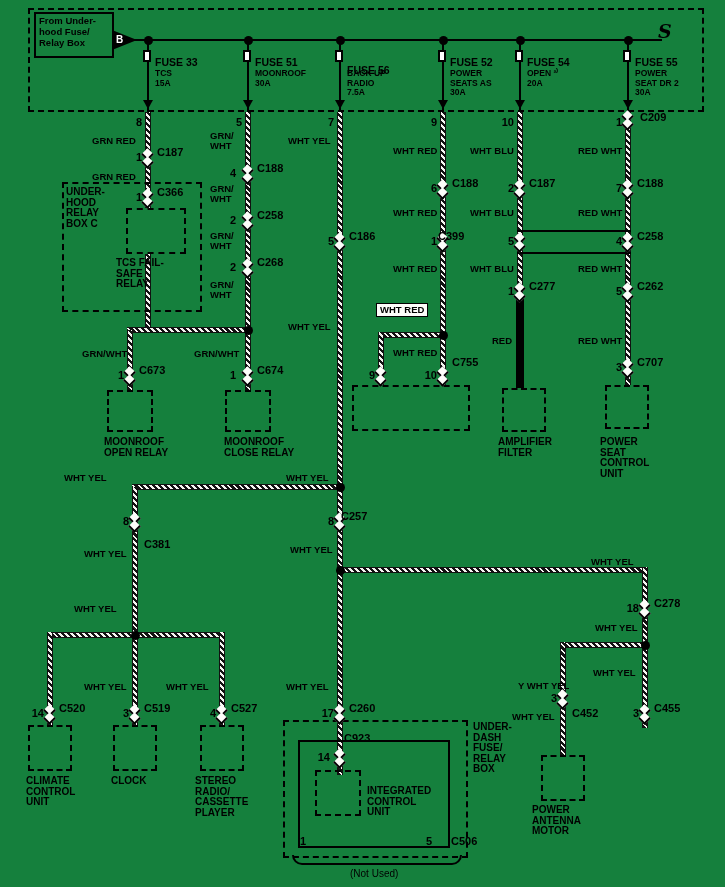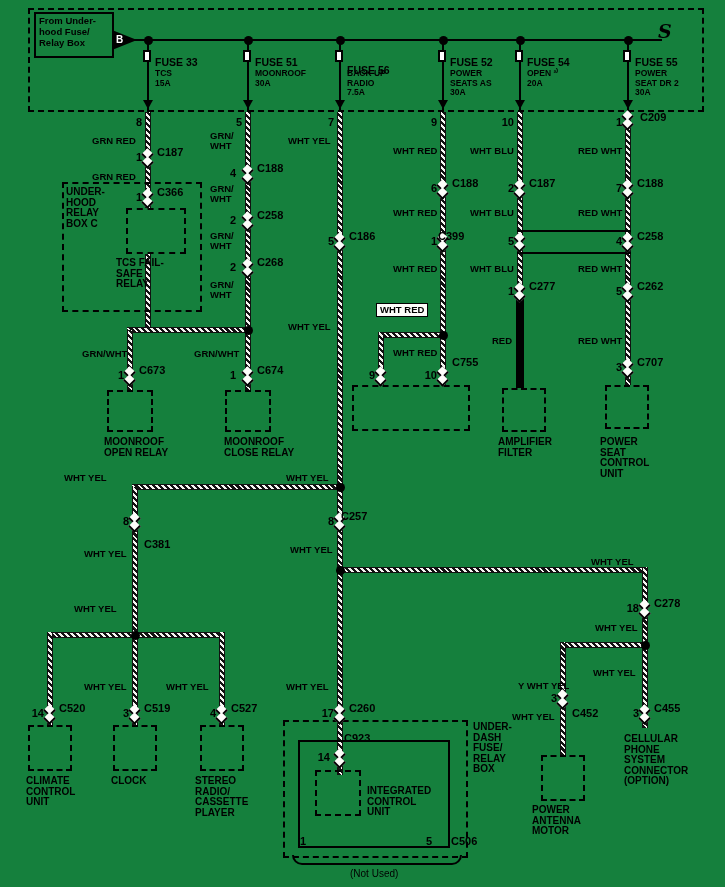--- a/index.html
+++ b/index.html
@@ -304,25 +304,20 @@
   <span class="t cid" style="left:572px;top:708px">C452</span>
   <span class="t wl" style="left:512px;top:712px">WHT YEL</span>
   <div class="dbox" style="left:541px;top:755px;width:44px;height:46px"></div>
   <span class="t comp" style="left:532px;top:805px">POWER
 ANTENNA
 MOTOR</span>
   <span class="t wl" style="left:593px;top:668px">WHT YEL</span>
   <i class="conn" style="left:639px;top:706px"></i>
   <span class="t pin" style="left:619px;top:708px">3</span>
   <span class="t cid" style="left:654px;top:703px">C455</span>
-  <span class="t comp" style="left:624px;top:734px">CELLULAR
-PHONE
-SYSTEM
-CONNECTOR
-(OPTION)</span>
 
   <span class="t wl" style="left:286px;top:682px">WHT YEL</span>
   <i class="conn" style="left:334px;top:706px"></i>
   <span class="t pin" style="left:314px;top:708px">17</span>
   <span class="t cid" style="left:349px;top:703px">C260</span>
   <div class="dbox dbox-hv" style="left:283px;top:720px;width:185px;height:138px"></div>
   <span class="t comp" style="left:473px;top:722px">UNDER-
 DASH
 FUSE/
 RELAY

